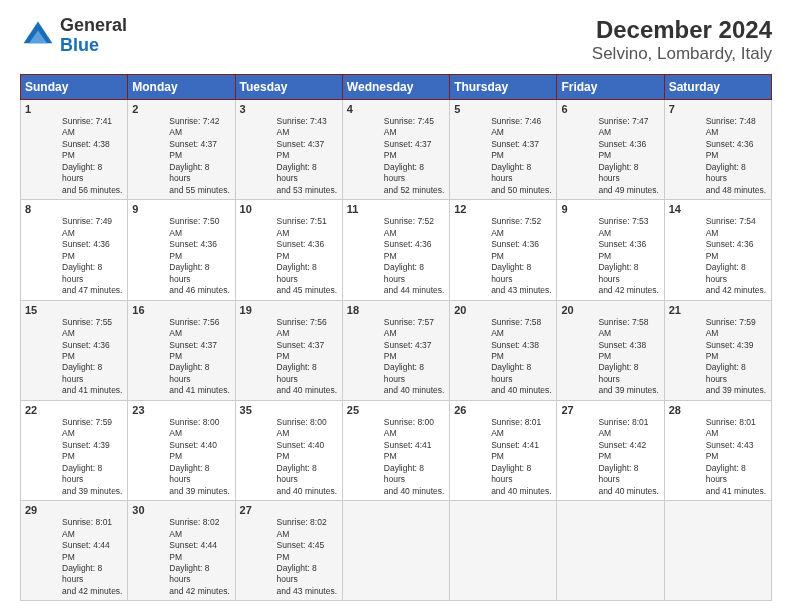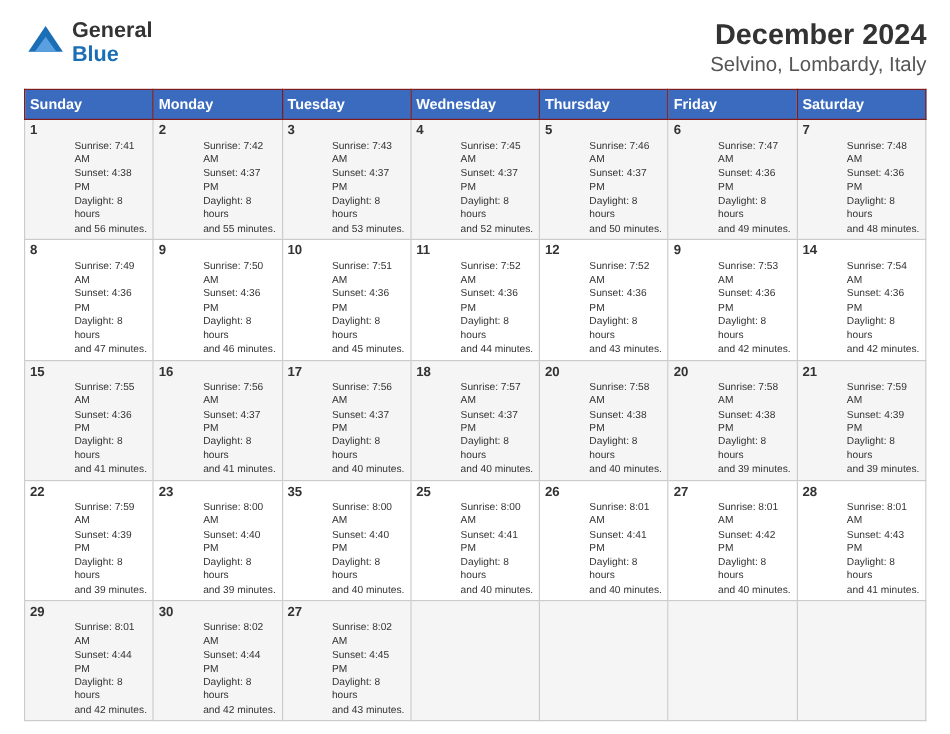--- a/index.html
+++ b/index.html
@@ -194,21 +194,21 @@
         <tr>
           <td>
             <span class="day-num">15</span>
             <div class="day-info">Sunrise: 7:55 AM<br>Sunset: 4:36 PM<br>Daylight: 8 hours<br>and 41 minutes.</div>
           </td>
           <td>
             <span class="day-num">16</span>
             <div class="day-info">Sunrise: 7:56 AM<br>Sunset: 4:37 PM<br>Daylight: 8 hours<br>and 41 minutes.</div>
           </td>
           <td>
-            <span class="day-num">17</span>
+            <span class="day-num">19</span>
             <div class="day-info">Sunrise: 7:56 AM<br>Sunset: 4:37 PM<br>Daylight: 8 hours<br>and 40 minutes.</div>
           </td>
           <td>
             <span class="day-num">18</span>
             <div class="day-info">Sunrise: 7:57 AM<br>Sunset: 4:37 PM<br>Daylight: 8 hours<br>and 40 minutes.</div>
           </td>
           <td>
             <span class="day-num">20</span>
             <div class="day-info">Sunrise: 7:58 AM<br>Sunset: 4:38 PM<br>Daylight: 8 hours<br>and 40 minutes.</div>
           </td>

